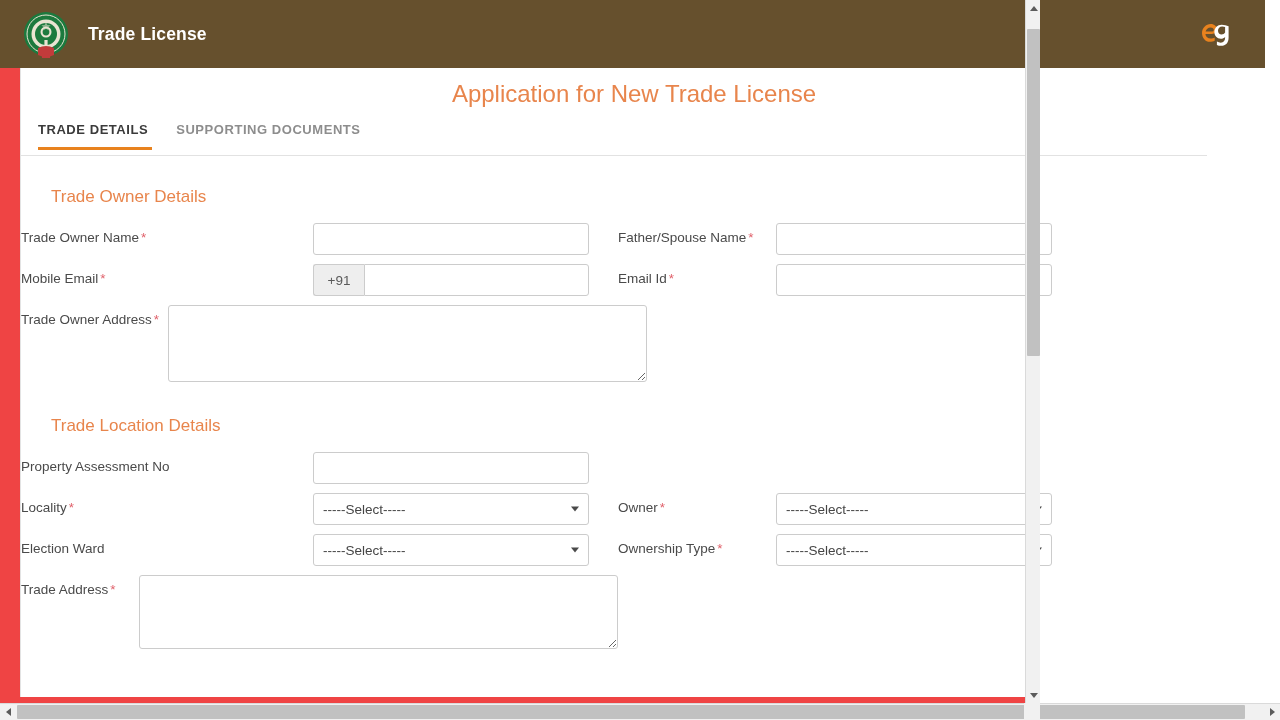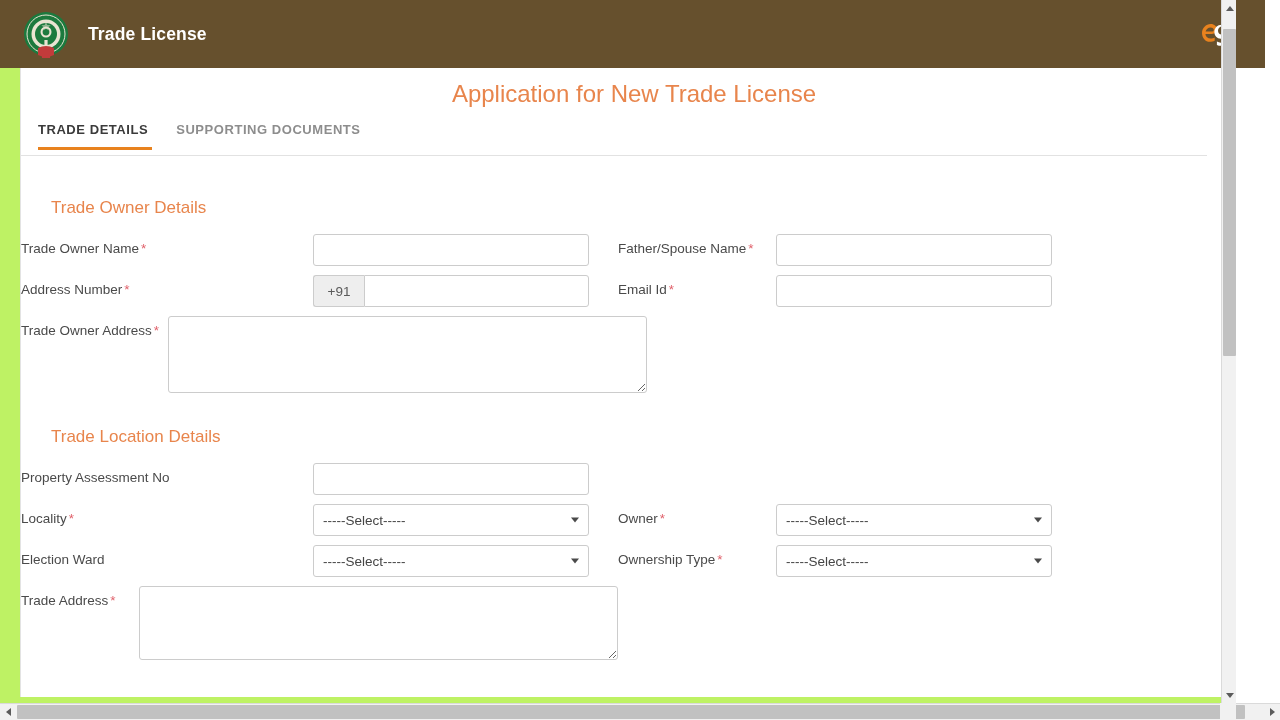--- a/index.html
+++ b/index.html
@@ -6,23 +6,23 @@
   html, body {
     margin: 0; padding: 0;
     width: 1280px; height: 720px;
     overflow: hidden;
     background: #ffffff;
     font-family: "Liberation Sans", sans-serif;
   }
 
   #viewport {
     position: relative;
-    width: 1236px;
+    width: 1040px;
     height: 720px;
-    background: #bef264;
+    background: #ef4444;
   }
 
   
   .app-header {
     position: absolute;
     top: 0; left: 0;
     width: 1265px;
     height: 68px;
     background: #66502D;
     display: flex;
@@ -105,21 +105,21 @@
   .tab + .tab { margin-left: 14px; font-weight: bold; }
 
   
   .section-title {
     color: #E8854C;
     font-size: 17px;
     font-weight: normal;
     margin: 0;
     padding: 0 0 0 30px;
   }
-  .section-owner { margin-top: 42px; }
+  .section-owner { margin-top: 31px; }
   .section-location { margin-top: 30px; }
 
   .form-rows { margin-top: 16px; }
 
   .row {
     display: flex;
     align-items: flex-start;
     margin-bottom: 9px;
   }
   .field {
@@ -333,21 +333,21 @@
           <div class="field col-right">
             <div class="lbl"><span>Father/Spouse Name</span><span class="req">*</span></div>
             <div class="ctl">
               <input class="txt w-in" type="text" placeholder="" style="">
             </div>
           </div>
         </div>
 
         <div class="row">
           <div class="field col-left">
-            <div class="lbl"><span>Address Number</span><span class="req">*</span></div>
+            <div class="lbl"><span>Mobile Email</span><span class="req">*</span></div>
             <div class="ctl input-group">
               <div class="addon">+91</div>
               <input class="txt" type="text" placeholder="" style="">
             </div>
           </div>
           <div class="field col-right">
             <div class="lbl"><span>Email Id</span><span class="req">*</span></div>
             <div class="ctl">
               <input class="txt w-in" type="text" placeholder="" style="">
             </div>

